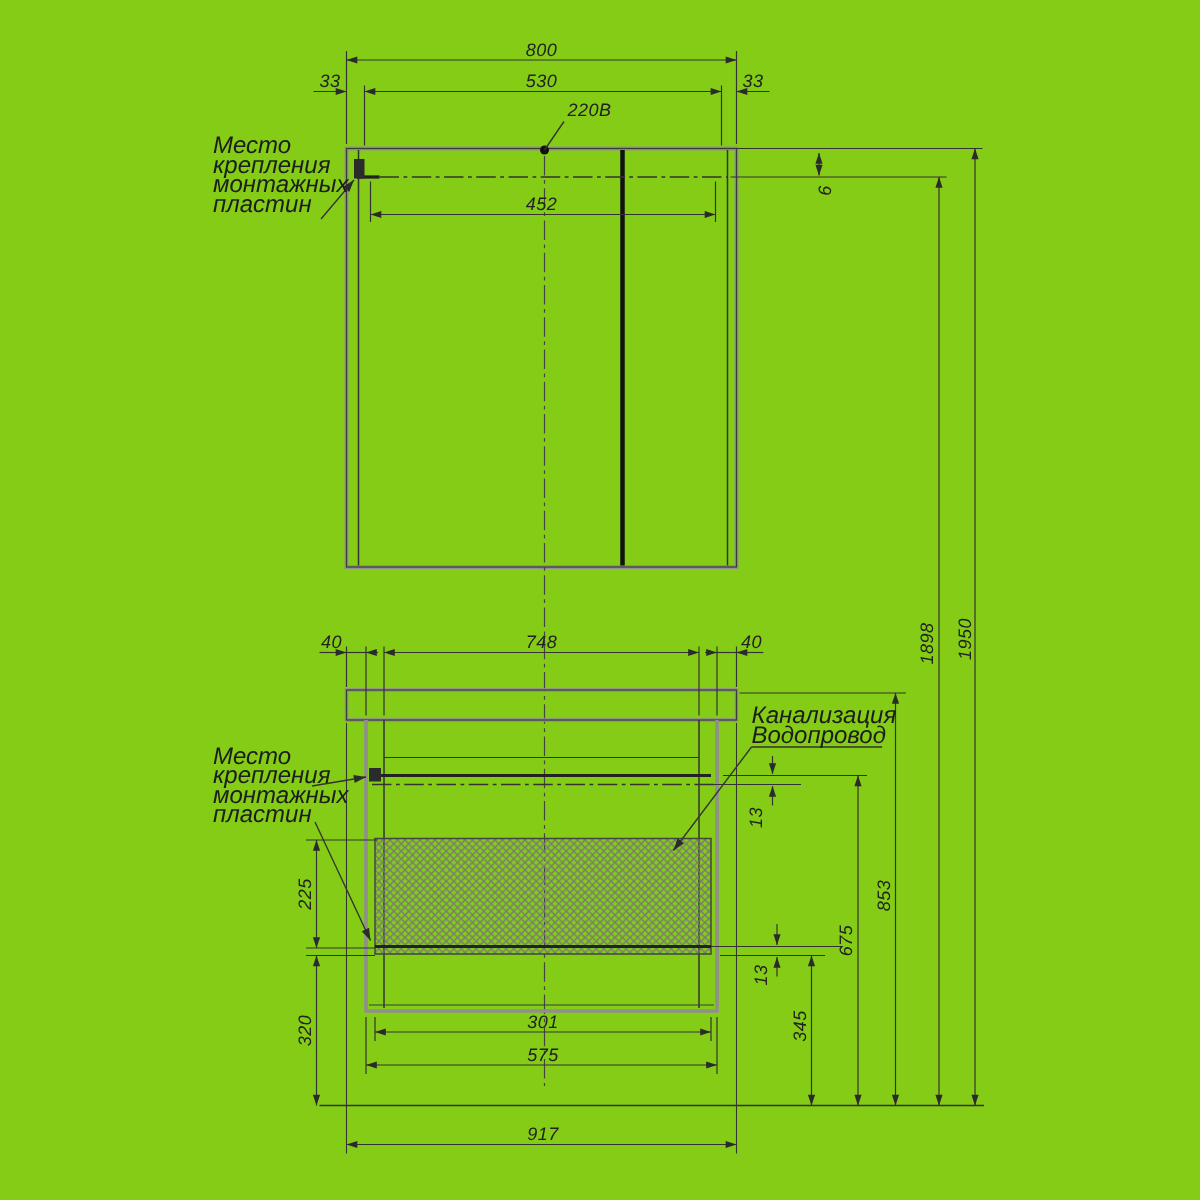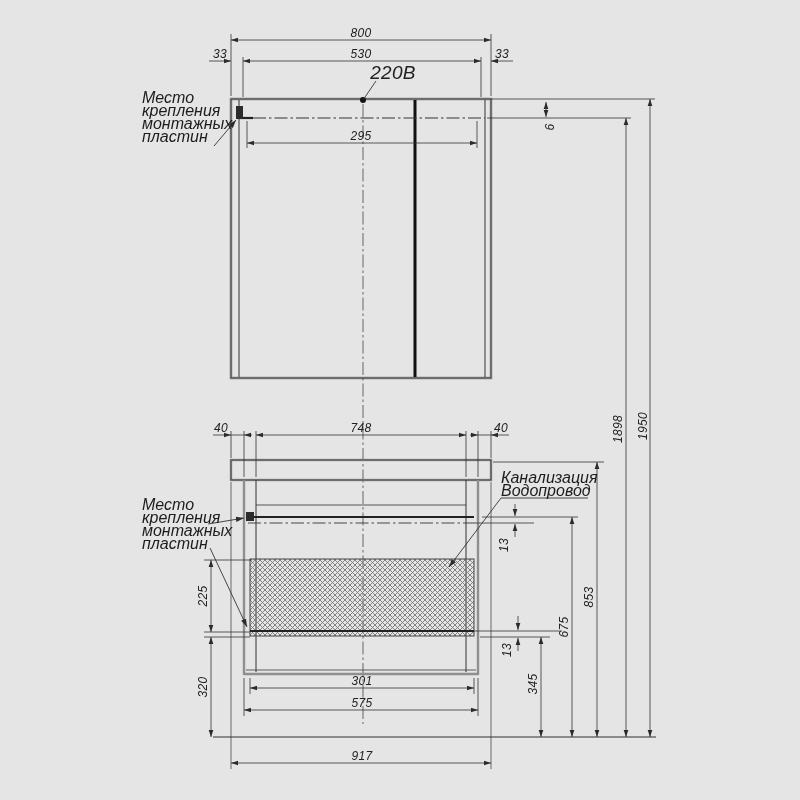--- a/index.html
+++ b/index.html
@@ -1,25 +1,25 @@
 <!DOCTYPE html>
 <html><head>
 <meta charset="utf-8">
 <style>
   html,body{margin:0;padding:0;background:#fff;}
-  .stage{position:relative;width:800px;height:800px;background:#e5e5e5;overflow:hidden;
+  .stage{position:relative;width:800px;height:800px;background:#84cc16;overflow:hidden;
          font-family:"Liberation Sans",sans-serif;color:#222;}
   .stage svg{position:absolute;left:0;top:0;}
   .t{position:absolute;transform:translate(-50%,-50%);font-style:italic;font-size:12px;
      color:#222;white-space:nowrap;letter-spacing:.3px;}
   .tv{position:absolute;transform:translate(-50%,-50%) rotate(-90deg);font-style:italic;
       font-size:12px;color:#222;white-space:nowrap;letter-spacing:.3px;}
   .lbl{position:absolute;font-style:italic;font-size:16px;line-height:13px;color:#1d1d1d;}
   .lbl span{display:block;}
-  .power{font-size:19px;}
+  .power{font-size:12px;}
 </style>
 </head>
 <body>
 
 <div class="stage">
 
 <svg width="800" height="800" viewBox="0 0 800 800">
   <defs>
     <marker id="arr" viewBox="0 0 10 10" refX="9.2" refY="5" markerWidth="10" markerHeight="10" orient="auto-start-reverse">
       <path d="M0.2,2 L9.2,5 L0.2,8 z" fill="#2b2b2b"></path>
@@ -146,21 +146,21 @@
     <line x1="501" y1="498" x2="588" y2="498"></line>
     <line x1="501" y1="498" x2="449" y2="567" marker-end="url(#arr)"></line>
   </g>
 </svg>
 
 <span class="t" style="left:361px;top:33px">800</span>
 <span class="t" style="left:220px;top:54px">33</span>
 <span class="t" style="left:361px;top:54px">530</span>
 <span class="t" style="left:502px;top:54px">33</span>
 <span class="t power" style="left:393px;top:73px">220В</span>
-<span class="t" style="left:361px;top:136px">295</span>
+<span class="t" style="left:361px;top:136px">452</span>
 <span class="tv" style="left:550px;top:127px">6</span>
 
 <div class="lbl" style="left:142px;top:91px">
   <span>Место</span>
   <span>крепления</span>
   <span>монтажных</span>
   <span>пластин</span>
 </div>
 
 <span class="t" style="left:221px;top:428px">40</span>

